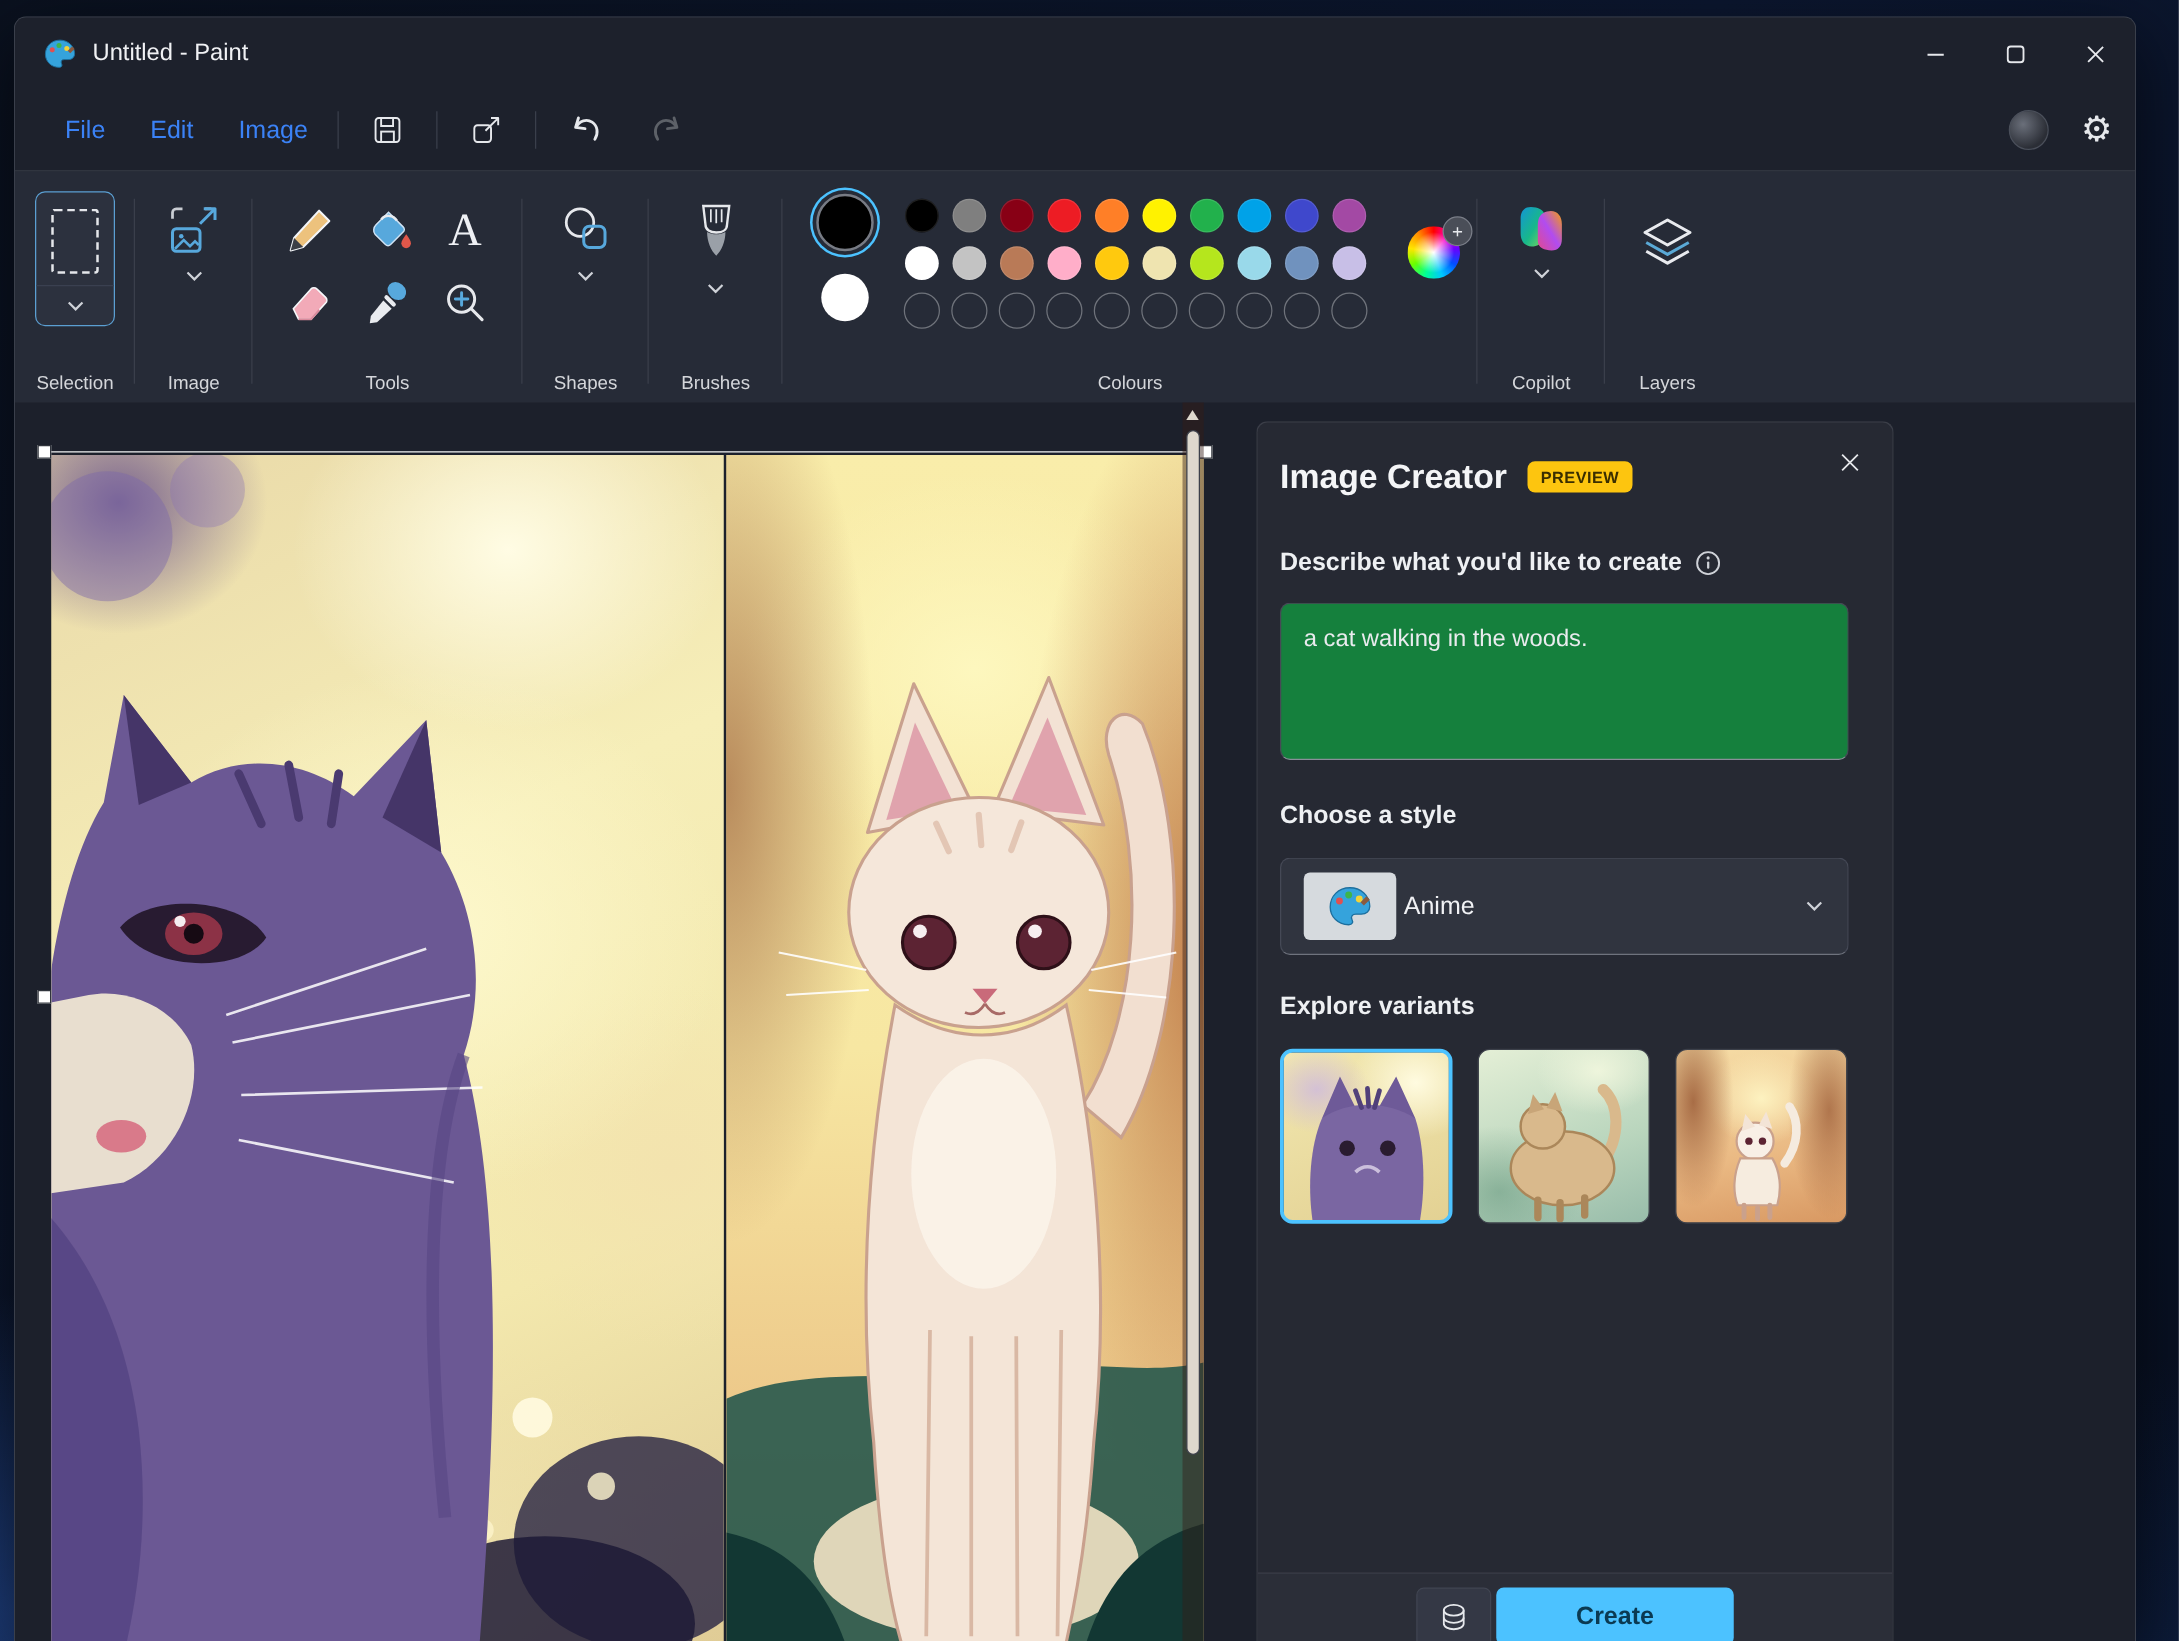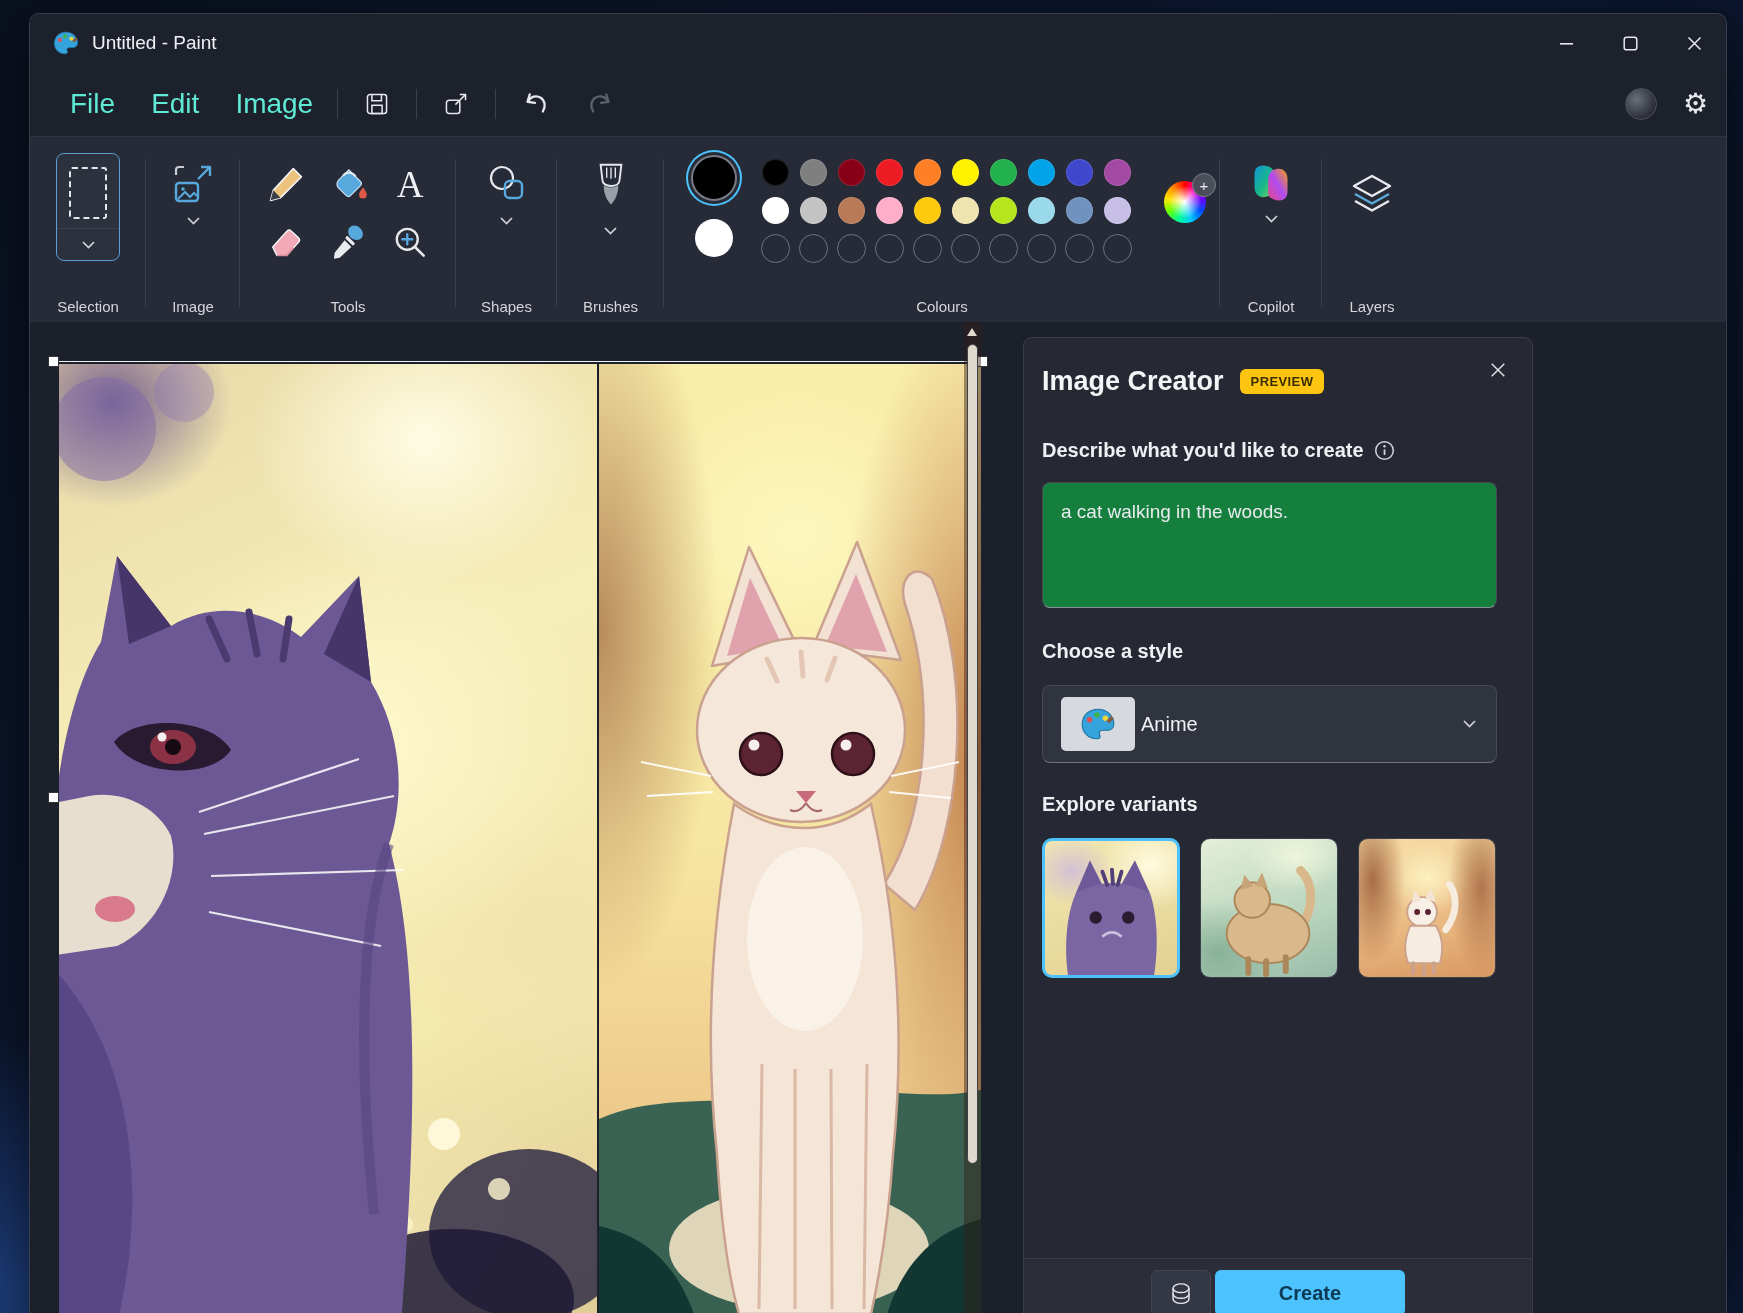--- a/index.html
+++ b/index.html
@@ -8,45 +8,45 @@
     font-family:"Liberation Sans", sans-serif;
     background:
       radial-gradient(500px 360px at 1% 98%, rgba(45,95,190,.55), rgba(45,95,190,0) 70%),
       radial-gradient(700px 500px at 108% 108%, rgba(30,70,150,.35), rgba(30,70,150,0) 70%),
       linear-gradient(135deg,#0a111f 0%,#0c1730 45%,#081021 100%);
     color:#e8eaee; -webkit-font-smoothing:antialiased;
   }
   svg{display:block}
   
   .win{
-    position:absolute;left:29px;top:13px;width:1696px;height:1300px;
+    position:absolute;left:11px;top:13px;width:1696px;height:1300px;
     background:#20242f;border:1px solid #3a3f4b;border-bottom:none;
     border-radius:10px 10px 0 0;overflow:hidden;box-shadow:0 18px 60px rgba(0,0,0,.6);
   }
   
   .titlebar{position:absolute;left:0;top:0;right:0;height:58px;background:#1d212c;display:flex;align-items:center;}
   .app-icon{margin-left:22px;width:28px;height:28px}
   .title-text{margin-left:12px;font-size:19px;color:#f0f1f4}
   .win-controls{position:absolute;right:0;top:0;height:58px;display:flex}
   .win-btn{width:64px;height:58px;display:flex;align-items:center;justify-content:center;cursor:default}
   
   .menubar{position:absolute;left:0;top:58px;right:0;height:64px;background:#1d212c;display:flex;align-items:center}
-  .menu-item{font-size:28px;color:#5eead4;padding:8px 18px;border-radius:6px}
+  .menu-item{font-size:20px;color:#3b82f6;padding:8px 18px;border-radius:6px}
   .mb-icon{width:30px;height:30px;display:flex;align-items:center;justify-content:center;margin:0 18px}
   .mb-sep{width:1px;height:30px;background:#3a3f4b;margin:0 6px}
   .mb-right{position:absolute;right:18px;top:0;height:64px;display:flex;align-items:center;gap:26px}
   .avatar{width:30px;height:30px;border-radius:50%;background:radial-gradient(circle at 35% 35%, #6a6f7a, #2b2e36 70%);border:1px solid #4a4f5a}
   .gear{font-size:28px;color:#e6e8ec;line-height:1}
   
   .ribbon{position:absolute;left:0;top:122px;right:0;height:186px;background:#262b37;border-top:1px solid #30353f;border-bottom:1px solid #171b24;display:flex}
   .rgroup{position:relative;display:flex;flex-direction:column;align-items:center;box-sizing:border-box;padding-top:16px}
   .rgroup::after{content:"";position:absolute;right:0;top:22px;bottom:16px;width:1px;background:#3a3f4b}
   .rgroup.last::after{display:none}
   .glabel{position:absolute;bottom:8px;left:0;right:0;text-align:center;font-size:15px;color:#d4d6da;white-space:nowrap}
-  .g-selection{width:116px}.g-image{width:94px}.g-tools{width:216px}.g-brushes{width:107px}.g-shapes{width:101px}
+  .g-selection{width:96px}.g-image{width:94px}.g-tools{width:216px}.g-brushes{width:107px}.g-shapes{width:101px}
   .g-colours{width:556px}.g-copilot{width:102px}.g-layers{width:100px}
   .chev{width:13px;height:8px}
   
   .sel-btn{width:62px;height:106px;border:1px solid #5b9fd2;border-radius:8px;background:#2c313e;display:flex;flex-direction:column;align-items:center}
   .sel-dash{margin-top:13px;width:34px;height:48px;border:2px dashed #e4e6ea;border-radius:3px}
   .sel-drop{margin-top:9px;width:100%;flex:1;border-top:1px solid #3a4050;display:flex;align-items:center;justify-content:center}
   .tool-cell{width:60px;height:56px;display:flex;align-items:center;justify-content:center;border-radius:6px}
   .tools-grid{display:grid;grid-template-columns:repeat(3,62px);grid-template-rows:58px 58px;place-items:center;margin-top:2px}
   .icon-col{display:flex;flex-direction:column;align-items:center;gap:10px;margin-top:8px}
   .letterA{font-family:"Liberation Serif",serif;font-size:37px;color:#eef0f4;line-height:1}

